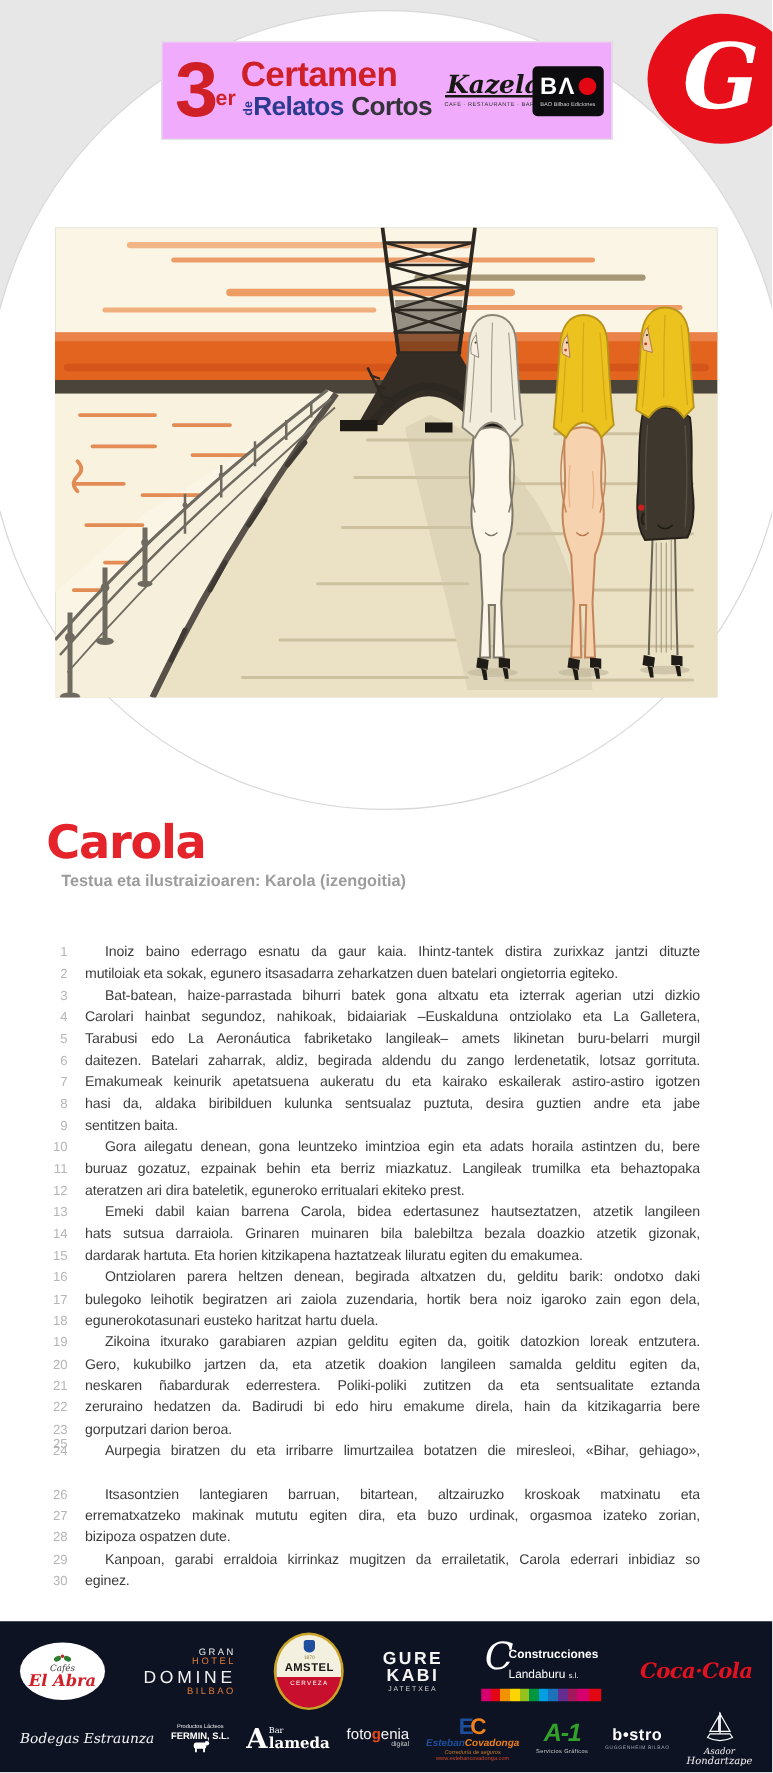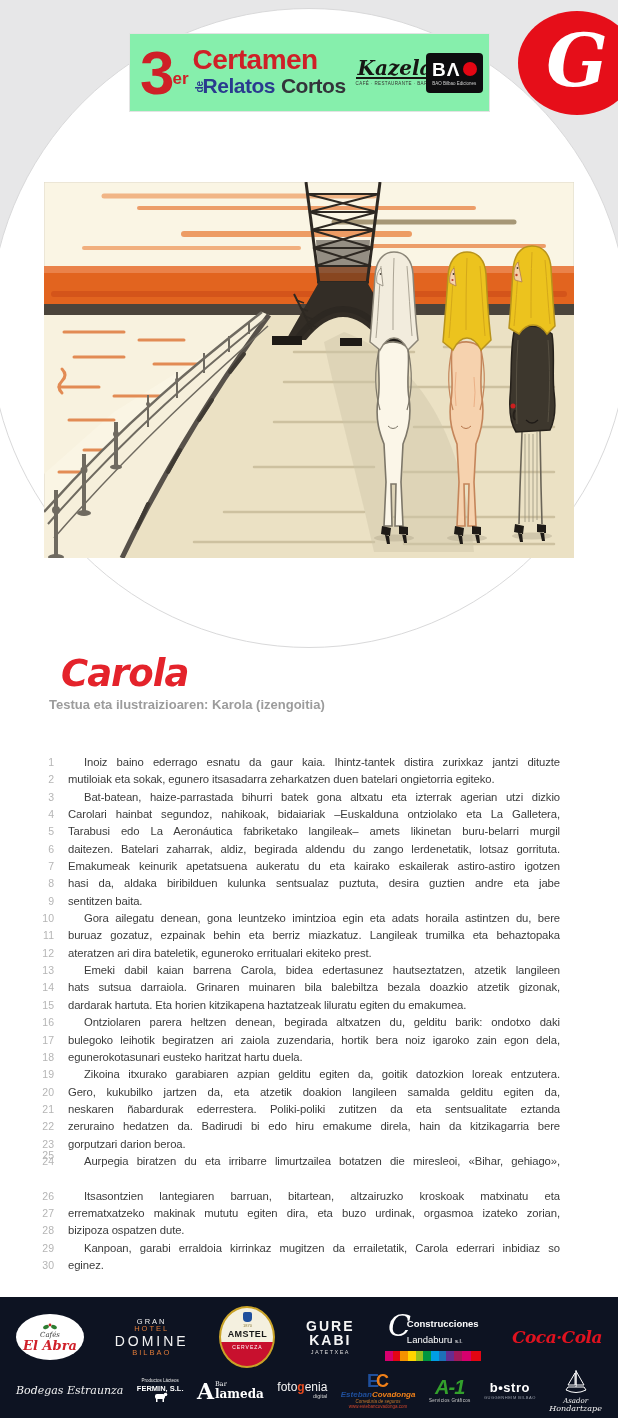--- a/index.html
+++ b/index.html
@@ -8,21 +8,21 @@
   
   .gray-band{position:absolute;top:0;left:0;width:618px;height:246px;background:#e7e7e8;}
   .arch{position:absolute;top:8px;left:50%;transform:translateX(-50%);width:640px;height:640px;
         border-radius:50%;background:#ffffff;border:1px solid #d9d9da;box-sizing:border-box;}
   
   .g-badge{position:absolute;top:11px;right:-18px;width:118px;height:104px;border-radius:50%;
            background:#e60e19;display:flex;align-items:center;justify-content:center;}
   .g-badge span{color:#ffffff;font-family:"DejaVu Serif",serif;font-style:italic;font-weight:bold;
            font-size:72px;line-height:1;margin-top:-4px;}
   
-  .logo-strip{position:absolute;left:129px;top:33px;width:361px;height:79px;background:#86efac;
+  .logo-strip{position:absolute;left:129px;top:33px;width:361px;height:79px;background:#f0abfc;
               border:1px solid #e3e3e3;box-sizing:border-box;display:flex;align-items:center;padding:0 6px 0 10px;}
   .c3{color:#cf2027;font-weight:bold;font-size:62px;line-height:62px;letter-spacing:-2px;}
   .c3 sup{font-size:17px;vertical-align:top;position:relative;top:6px;letter-spacing:0;}
   .ttl{margin-left:4px;}
   .certamen{color:#cf2027;font-weight:bold;font-size:28px;line-height:26px;letter-spacing:-0.5px;}
   .row2{display:flex;align-items:center;margin-top:1px;}
   .de{color:#2a3b8f;font-weight:bold;font-size:10px;transform:rotate(-90deg);width:12px;margin-right:-2px;}
   .relatos{color:#2a3b8f;font-weight:bold;font-size:21px;letter-spacing:-0.5px;}
   .cortos{color:#33343a;font-weight:bold;font-size:21px;margin-left:6px;letter-spacing:-0.5px;}
   .kazela{margin-left:10px;text-align:center;width:62px;}
@@ -31,42 +31,42 @@
   .kz-sub{font-size:4.5px;color:#33332f;letter-spacing:.4px;margin-top:2px;white-space:nowrap;}
   .bao{margin-left:8px;width:64px;height:40px;background:#0d0d0f;border-radius:4px;display:flex;
        flex-direction:column;align-items:center;justify-content:center;}
   .bao-letters{display:flex;align-items:center;color:#ffffff;font-weight:bold;font-size:19px;line-height:19px;letter-spacing:1px;}
   .bao-o{width:14px;height:14px;border-radius:50%;background:#e30613;display:inline-block;margin-left:2px;}
   .bao-sub{color:#cfcfcf;font-size:4.5px;margin-top:2px;white-space:nowrap;}
   
   .illo{position:absolute;left:44px;top:182px;width:530px;height:376px;}
   .illo svg{display:block;}
   
-  .story-title{position:absolute;left:61px;top:652px;color:#e4232b;font-weight:bold;font-style:italic;
+  .story-title{position:absolute;left:37px;top:652px;color:#e4232b;font-weight:bold;
                font-family:"DejaVu Sans",sans-serif;font-size:37px;letter-spacing:-1px;margin:0;}
   .story-byline{position:absolute;left:49px;top:697px;color:#9c9c9c;font-weight:bold;font-size:13px;margin:0;}
   .text-block{position:absolute;left:28px;top:733px;width:562px;}
   .line{display:flex;height:17.35px;align-items:baseline;}
   .num{width:26px;text-align:right;color:#b5b5b5;font-size:10.5px;flex:none;}
   .txt{flex:1;margin-left:14px;margin-right:30px;color:#3c3c3c;font-size:11.3px;line-height:17.35px;
        text-align:justify;text-align-last:justify;white-space:nowrap;overflow:visible;letter-spacing:-0.1px;margin-top:21px;}
   .txt.ind{text-indent:16px;}
   .txt.end{text-align:left;text-align-last:left;}
   
   .footer{position:absolute;left:0;bottom:0;width:618px;height:121px;background:#0d1322;box-sizing:border-box;
           padding:9px 16px 8px 16px;display:flex;flex-direction:column;justify-content:space-between;color:#fff;}
   .frow{display:flex;align-items:center;justify-content:space-between;}
   .flogo{display:flex;flex-direction:column;align-items:center;text-align:center;}
   
   .abra{width:68px;height:46px;border-radius:50%;background:#ffffff;display:flex;flex-direction:column;
         align-items:center;justify-content:center;line-height:1;}
   .abra-cafes{font-family:"DejaVu Serif",serif;font-style:italic;font-size:7px;color:#3a3a3a;margin-top:1px;}
   .abra-name{font-family:"DejaVu Serif",serif;font-style:italic;font-weight:bold;font-size:13px;color:#d0202a;}
   
-  .dom{align-items:center;line-height:1;}
+  .dom{align-items:flex-end;line-height:1;}
   .dom-w{color:#f2f2f2;font-size:7.5px;letter-spacing:2px;}
   .dom-o{color:#e07b39;font-size:7.5px;letter-spacing:2px;}
   .dom-big{color:#f2f2f2;font-size:14px;letter-spacing:3px;margin:1px 0;}
   
   .amstel{width:52px;height:58px;border-radius:50%;border:2px solid #c9a227;
           background:linear-gradient(180deg,#f4f0df 0 58%,#c8102e 58% 100%);
           display:flex;flex-direction:column;align-items:center;line-height:1;}
   .am-crest{width:9px;height:10px;background:#1f4f9c;border-radius:2px 2px 4px 4px;margin-top:4px;}
   .am-1870{font-size:4px;color:#8a7a3a;margin-top:2px;}
   .am-name{font-size:9px;font-weight:bold;color:#161616;letter-spacing:.4px;margin-top:2px;}

